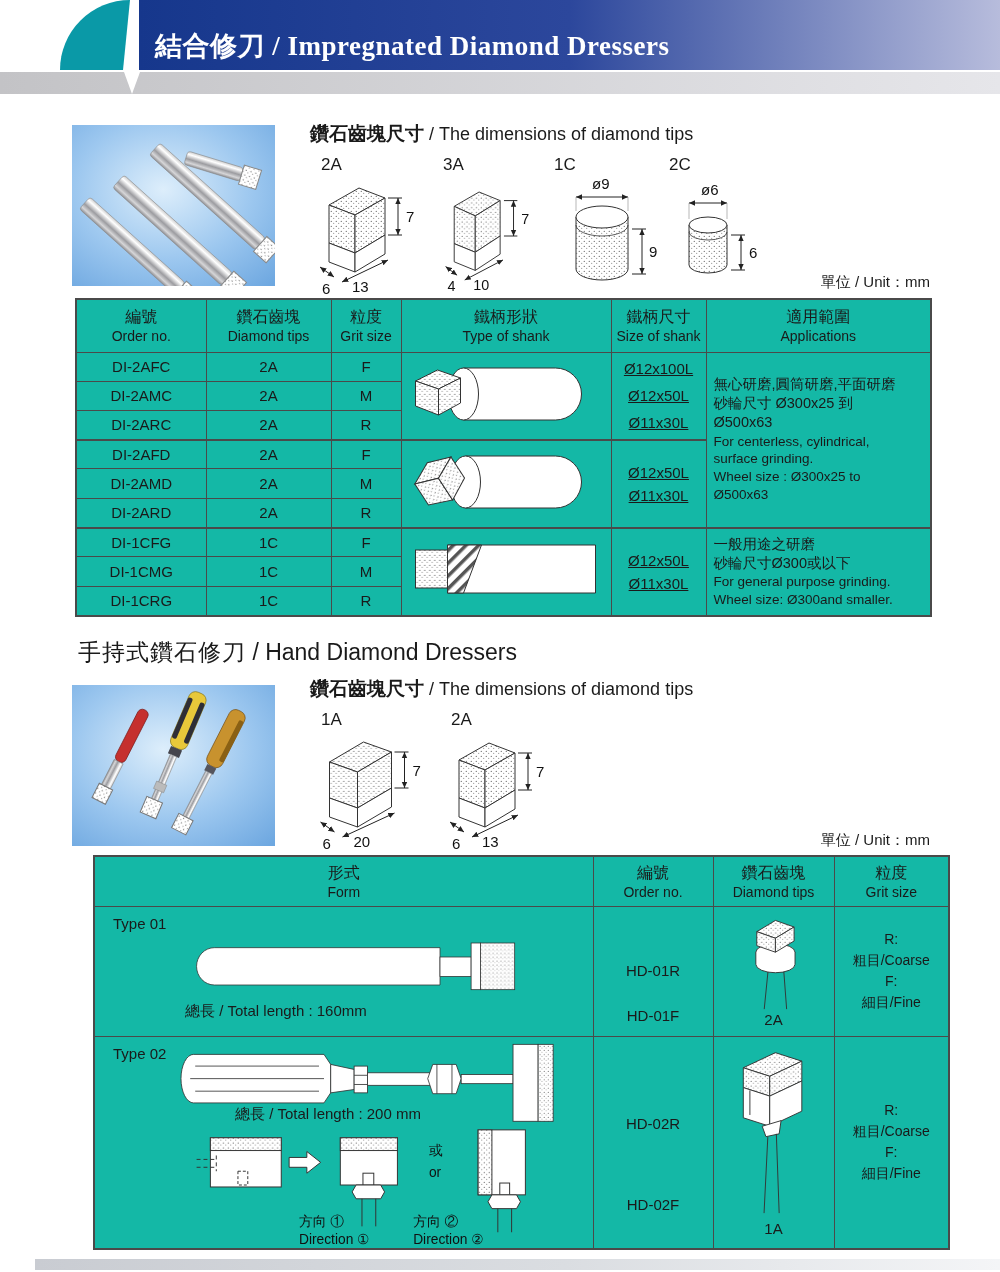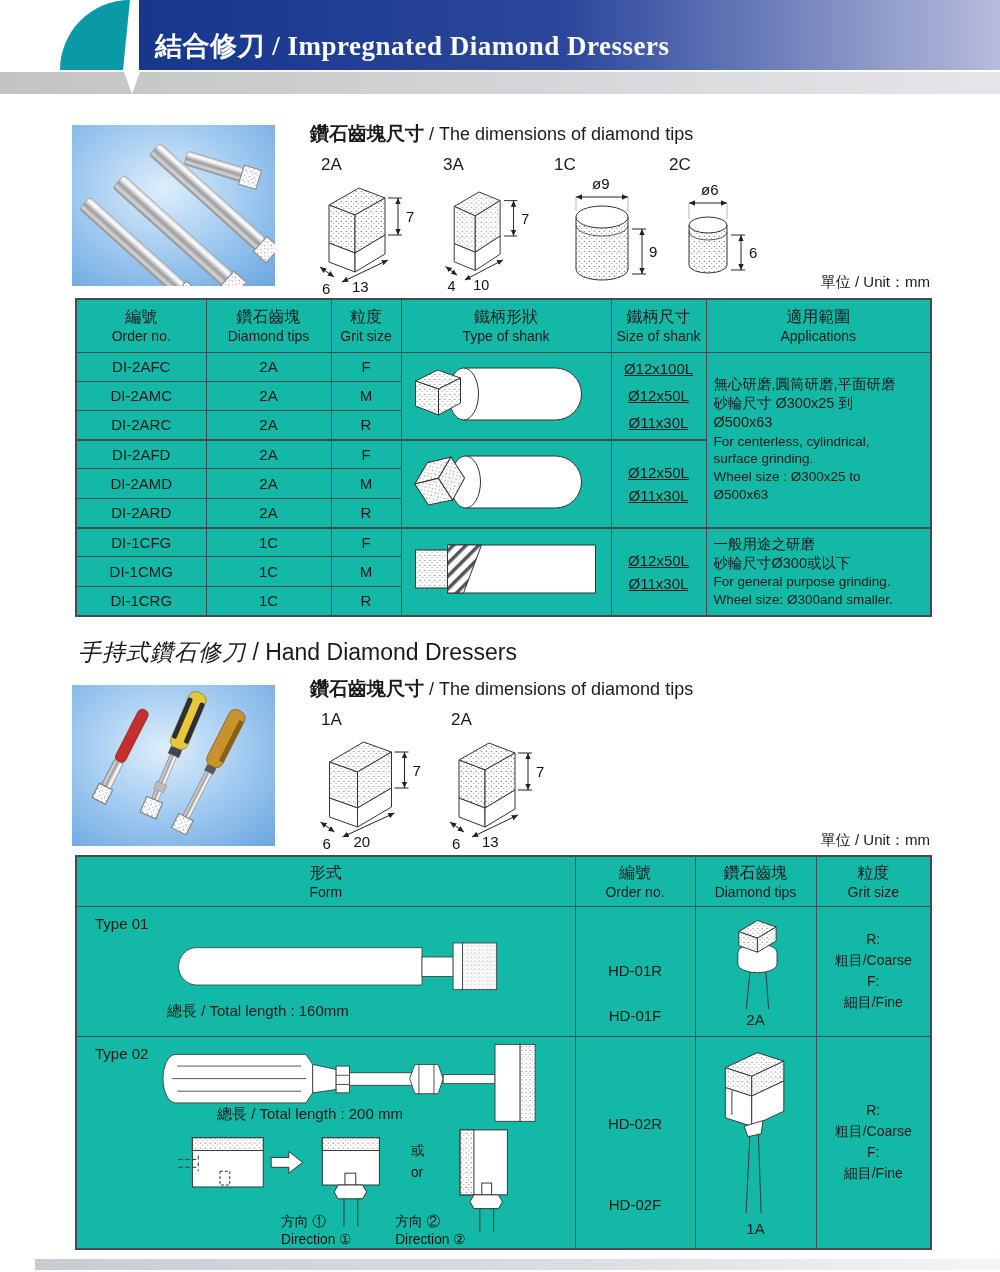--- a/index.html
+++ b/index.html
@@ -5,21 +5,21 @@
   html,body{margin:0;padding:0;background:#fff;}
   .page{position:relative;width:1000px;height:1272px;background:#fff;overflow:hidden;
         font-family:"Liberation Sans",sans-serif;color:#1a1a1a;padding-left:16px;}
   .abs{position:absolute;}
   .hdr-title{position:absolute;left:155px;top:28px;color:#fff;
              font-family:"Liberation Serif",serif;font-weight:bold;font-size:27px;letter-spacing:.5px;}
   .dim-head .zh{font-weight:bold;font-size:19px;}
   .dim-head .en{font-size:18px;}
   .dim-head{white-space:nowrap;}
   .s2-title{font-size:23px;white-space:nowrap;}
-  .s2-title .zh{letter-spacing:1px;font-style:italic;}
+  .s2-title .zh{letter-spacing:1px;}
   .unit{font-size:15px;text-align:right;width:200px;}
   .tip-label{font-size:17px;margin-left:6px;}
   table{border-collapse:collapse;position:absolute;table-layout:fixed;background:#14b8a6;}
   .t1,.t2{border:2px solid #4a4a4a;}
   .t1 th,.t1 td,.t2 th,.t2 td{border:1px solid #4a4a4a;padding:0;vertical-align:middle;overflow:hidden;}
   th .zh{font-size:16px;font-weight:normal;}
   th .en{font-size:14px;font-weight:normal;}
   td.c{text-align:center;font-size:15px;}
   .gs td{border-top:2px solid #4a4a4a;}
   .sizes{text-align:center;font-size:15px;}
@@ -398,21 +398,21 @@
       <text class="dim" x="91" y="47">7</text>
       <line x1="5" y1="92" x2="19" y2="102" stroke="#222" marker-start="url(#arr)" marker-end="url(#arr)"></line>
       <line x1="27" y1="107" x2="73" y2="85" stroke="#222" marker-start="url(#arr)" marker-end="url(#arr)"></line>
       <text class="dim" x="7" y="119">6</text>
       <text class="dim" x="37" y="117">13</text>
     </svg>
   </div>
 
   <div class="abs unit" style="left:730px;top:831px">單位 / Unit：mm</div>
 
-  <table class="t2" style="left:75px;top:855px;width:855px">
+  <table class="t2" style="left:93px;top:855px;width:855px">
     <colgroup>
         <col style="width:499px">
         <col style="width:120px">
         <col style="width:121px">
         <col style="width:115px">
       </colgroup>
     <thead>
       <tr style="height:50px">
         <th>
             <div class="zh">形式</div>

